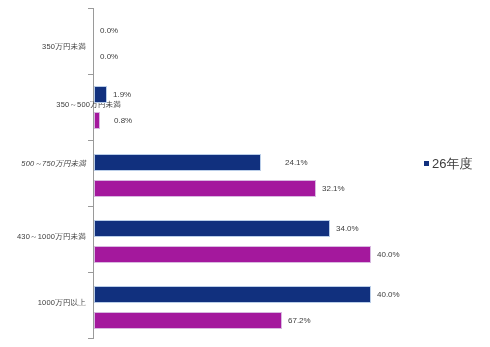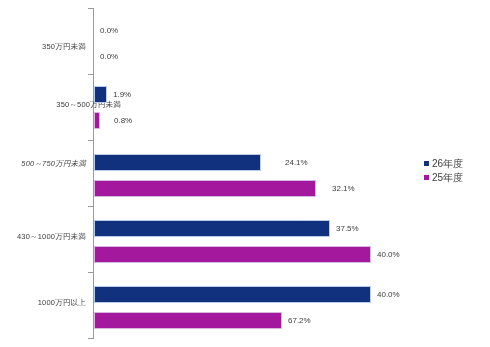--- a/index.html
+++ b/index.html
@@ -90,21 +90,21 @@
     margin-bottom:3px;
   }
   .legend-swatch{
     width:5px;height:5px;
     margin-right:3px;
     flex:0 0 auto;
   }
   .legend-swatch.s0{background:#11307E;}
   .legend-swatch.s1{background:#A4189D;}
   .legend-text{
-    font-size:10px;
+    font-size:13px;
     color:#3c3c3c;
     white-space:nowrap;
   }
 </style>
 </head>
 <body>
 
 <div id="chart-root">
 
   <div class="axis-spine"></div>
@@ -147,30 +147,30 @@
   <div class="cat-row" style="top:140px;height:66px;">
     <div class="cat-label" style="top:19px;font-style:italic;">500～750万円未満</div>
 
     <div class="bar-track" style="top:14px;">
       <div class="bar s0" style="width:167px;"></div>
       <div class="bar-label" style="left:167px;padding-left:24px;">24.1%</div>
     </div>
 
     <div class="bar-track" style="top:40px;">
       <div class="bar s1" style="width:222px;"></div>
-      <div class="bar-label" style="left:222px;margin-left:10px;">32.1%</div>
+      <div class="bar-label" style="left:222px;">32.1%</div>
     </div>
   </div>
 
   <div class="cat-row" style="top:206px;height:66px;">
     <div class="cat-label" style="top:26px;">430～1000万円未満</div>
 
     <div class="bar-track" style="top:14px;">
       <div class="bar s0" style="width:236px;"></div>
-      <div class="bar-label" style="left:236px;">37.5%</div>
+      <div class="bar-label" style="left:236px;">34.0%</div>
     </div>
 
     <div class="bar-track" style="top:40px;">
       <div class="bar s1" style="width:277px;"></div>
       <div class="bar-label" style="left:277px;">40.0%</div>
     </div>
   </div>
 
   <div class="cat-row" style="top:272px;height:66px;">
     <div class="cat-label" style="top:26px;">1000万円以上</div>
@@ -184,19 +184,15 @@
       <div class="bar s1" style="width:188px;"></div>
       <div class="bar-label" style="left:188px;">67.2%</div>
     </div>
   </div>
 
   <div class="legend">
     <div class="legend-item">
       <span class="legend-swatch s0"></span>
       <span class="legend-text">26年度</span>
     </div>
-    <div class="legend-item">
-      <span class="legend-swatch s1"></span>
-      <span class="legend-text">25年度</span>
-    </div>
   </div>
 
 </div>
 
 </body></html>

